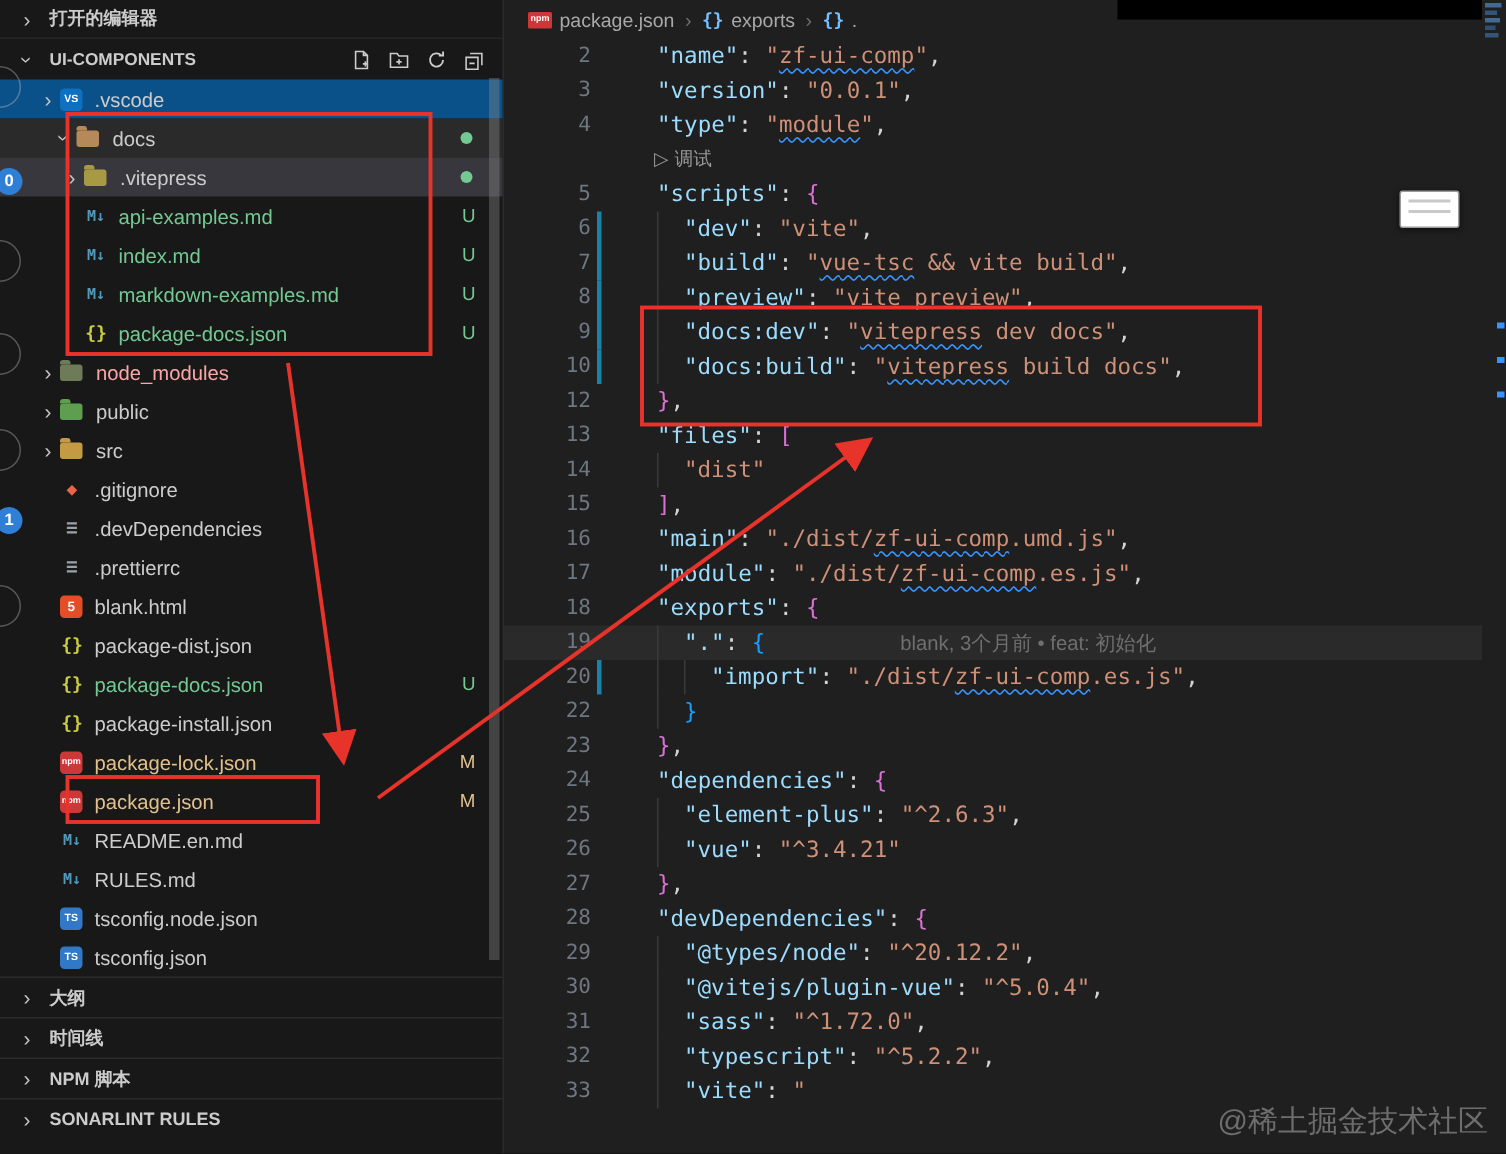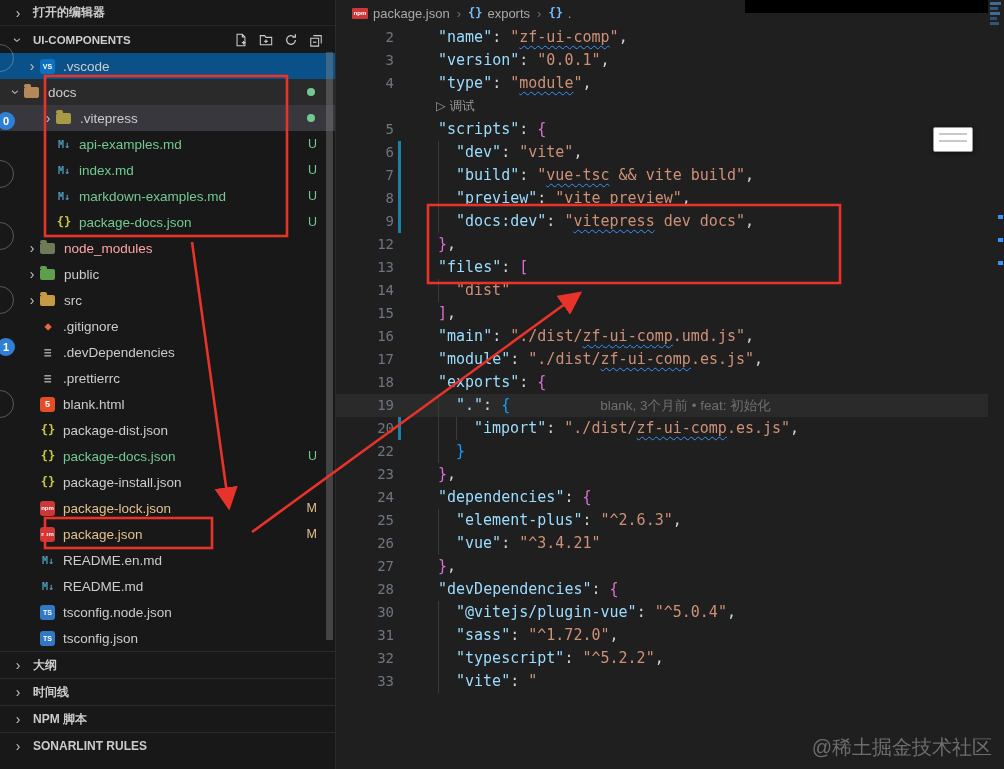--- a/index.html
+++ b/index.html
@@ -103,21 +103,21 @@
             <path d="M4.5 10.5h4" stroke="#cccccc" stroke-width="1.3"></path>
           </svg>
       </span>
     </div>
     <div id="tree">
         <div class="tree-row selected" style="padding-left: 24px;">
           <span class="chev">›</span>
           <span class="icon-box" style="background: rgb(14, 112, 192); color: rgb(255, 255, 255); font-size: 7px;">VS</span>
           <span class="tlabel">.vscode</span>
         </div>
-        <div class="tree-row shaded" style="padding-left: 8px;">
+        <div class="tree-row shaded" style="padding-left: 35px;">
           <span class="chev open">›</span>
           <span class="icon-folder" style="background: rgb(181, 137, 90);"></span>
           <span class="tlabel">docs</span>
           <span class="dot"></span>
         </div>
         <div class="tree-row hovered" style="padding-left: 40px;">
           <span class="chev">›</span>
           <span class="icon-folder" style="background: rgb(168, 154, 69);"></span>
           <span class="tlabel">.vitepress</span>
           <span class="dot"></span>
@@ -210,21 +210,21 @@
           <span class="badge c-m">M</span>
         </div>
         <div class="tree-row" style="padding-left: 24px;">
           <span class="chev"></span>
           <span class="icon-glyph" style="color: rgb(81, 154, 186); font-size: 10px;">M↓</span>
           <span class="tlabel">README.en.md</span>
         </div>
         <div class="tree-row" style="padding-left: 24px;">
           <span class="chev"></span>
           <span class="icon-glyph" style="color: rgb(81, 154, 186); font-size: 10px;">M↓</span>
-          <span class="tlabel">README.md</span>
+          <span class="tlabel">RULES.md</span>
         </div>
         <div class="tree-row" style="padding-left: 24px;">
           <span class="chev"></span>
           <span class="icon-box" style="background: rgb(49, 120, 198); color: rgb(255, 255, 255); font-size: 7px;">TS</span>
           <span class="tlabel">tsconfig.node.json</span>
         </div>
         <div class="tree-row" style="padding-left: 24px;">
           <span class="chev"></span>
           <span class="icon-box" style="background: rgb(49, 120, 198); color: rgb(255, 255, 255); font-size: 7px;">TS</span>
           <span class="tlabel">tsconfig.json</span>
@@ -275,36 +275,38 @@
         <div class="cline"><span class="lnum">4</span><span class="ltext" style="padding-left: 18px;"><span class="tk">"type"</span><span class="tp">: </span><span class="ts">"</span><span class="ts sq">module</span><span class="ts">"</span><span class="tp">,</span></span></div>
         <div class="codelens">
           <span>▷</span>
           <span>调试</span>
         </div>
         <div class="cline"><span class="lnum">5</span><span class="ltext" style="padding-left: 18px;"><span class="tk">"scripts"</span><span class="tp">: </span><span class="tb2">{</span></span></div>
         <div class="cline"><span class="lnum">6</span><span class="chgbar"></span><span class="ltext" style="padding-left: 36px;"><span class="guide" style="left: 18px;"></span><span class="tk">"dev"</span><span class="tp">: </span><span class="ts">"vite"</span><span class="tp">,</span></span></div>
         <div class="cline"><span class="lnum">7</span><span class="chgbar"></span><span class="ltext" style="padding-left: 36px;"><span class="guide" style="left: 18px;"></span><span class="tk">"build"</span><span class="tp">: </span><span class="ts">"</span><span class="ts sq">vue-tsc</span><span class="ts"> &amp;&amp; vite build"</span><span class="tp">,</span></span></div>
         <div class="cline"><span class="lnum">8</span><span class="chgbar"></span><span class="ltext" style="padding-left: 36px;"><span class="guide" style="left: 18px;"></span><span class="tk">"preview"</span><span class="tp">: </span><span class="ts">"vite preview"</span><span class="tp">,</span></span></div>
         <div class="cline"><span class="lnum">9</span><span class="chgbar"></span><span class="ltext" style="padding-left: 36px;"><span class="guide" style="left: 18px;"></span><span class="tk">"docs:dev"</span><span class="tp">: </span><span class="ts">"</span><span class="ts sq">vitepress</span><span class="ts"> dev docs"</span><span class="tp">,</span></span></div>
+        <div class="cline"><span class="lnum">10</span><span class="chgbar"></span><span class="ltext" style="padding-left: 36px;"><span class="guide" style="left: 18px;"></span><span class="tk">"docs:build"</span><span class="tp">: </span><span class="ts">"</span><span class="ts sq">vitepress</span><span class="ts"> build docs"</span><span class="tp">,</span></span></div>
         <div class="cline"><span class="lnum">12</span><span class="ltext" style="padding-left: 18px;"><span class="tb2">}</span><span class="tp">,</span></span></div>
         <div class="cline"><span class="lnum">13</span><span class="ltext" style="padding-left: 18px;"><span class="tk">"files"</span><span class="tp">: </span><span class="tb2">[</span></span></div>
         <div class="cline"><span class="lnum">14</span><span class="ltext" style="padding-left: 36px;"><span class="guide" style="left: 18px;"></span><span class="ts">"dist"</span></span></div>
         <div class="cline"><span class="lnum">15</span><span class="ltext" style="padding-left: 18px;"><span class="tb2">]</span><span class="tp">,</span></span></div>
         <div class="cline"><span class="lnum">16</span><span class="ltext" style="padding-left: 18px;"><span class="tk">"main"</span><span class="tp">: </span><span class="ts">"./dist/</span><span class="ts sq">zf-ui-comp</span><span class="ts">.umd.js"</span><span class="tp">,</span></span></div>
         <div class="cline"><span class="lnum">17</span><span class="ltext" style="padding-left: 18px;"><span class="tk">"module"</span><span class="tp">: </span><span class="ts">"./dist/</span><span class="ts sq">zf-ui-comp</span><span class="ts">.es.js"</span><span class="tp">,</span></span></div>
         <div class="cline"><span class="lnum">18</span><span class="ltext" style="padding-left: 18px;"><span class="tk">"exports"</span><span class="tp">: </span><span class="tb2">{</span></span></div>
         <div class="cline cur"><span class="lnum">19</span><span class="ltext" style="padding-left: 36px;"><span class="guide" style="left: 18px;"></span><span class="tk">"."</span><span class="tp">: </span><span class="tb3">{</span><span class="blame">blank, 3个月前 • feat: 初始化</span></span></div>
         <div class="cline"><span class="lnum">20</span><span class="chgbar"></span><span class="ltext" style="padding-left: 54px;"><span class="guide" style="left: 18px;"></span><span class="guide" style="left: 36px;"></span><span class="tk">"import"</span><span class="tp">: </span><span class="ts">"./dist/</span><span class="ts sq">zf-ui-comp</span><span class="ts">.es.js"</span><span class="tp">,</span></span></div>
         <div class="cline"><span class="lnum">22</span><span class="ltext" style="padding-left: 36px;"><span class="guide" style="left: 18px;"></span><span class="tb3">}</span></span></div>
         <div class="cline"><span class="lnum">23</span><span class="ltext" style="padding-left: 18px;"><span class="tb2">}</span><span class="tp">,</span></span></div>
         <div class="cline"><span class="lnum">24</span><span class="ltext" style="padding-left: 18px;"><span class="tk">"dependencies"</span><span class="tp">: </span><span class="tb2">{</span></span></div>
         <div class="cline"><span class="lnum">25</span><span class="ltext" style="padding-left: 36px;"><span class="guide" style="left: 18px;"></span><span class="tk">"element-plus"</span><span class="tp">: </span><span class="ts">"^2.6.3"</span><span class="tp">,</span></span></div>
         <div class="cline"><span class="lnum">26</span><span class="ltext" style="padding-left: 36px;"><span class="guide" style="left: 18px;"></span><span class="tk">"vue"</span><span class="tp">: </span><span class="ts">"^3.4.21"</span></span></div>
         <div class="cline"><span class="lnum">27</span><span class="ltext" style="padding-left: 18px;"><span class="tb2">}</span><span class="tp">,</span></span></div>
         <div class="cline"><span class="lnum">28</span><span class="ltext" style="padding-left: 18px;"><span class="tk">"devDependencies"</span><span class="tp">: </span><span class="tb2">{</span></span></div>
+        <div class="cline"><span class="lnum">29</span><span class="ltext" style="padding-left: 36px;"><span class="guide" style="left: 18px;"></span><span class="tk">"@types/node"</span><span class="tp">: </span><span class="ts">"^20.12.2"</span><span class="tp">,</span></span></div>
         <div class="cline"><span class="lnum">30</span><span class="ltext" style="padding-left: 36px;"><span class="guide" style="left: 18px;"></span><span class="tk">"@vitejs/plugin-vue"</span><span class="tp">: </span><span class="ts">"^5.0.4"</span><span class="tp">,</span></span></div>
         <div class="cline"><span class="lnum">31</span><span class="ltext" style="padding-left: 36px;"><span class="guide" style="left: 18px;"></span><span class="tk">"sass"</span><span class="tp">: </span><span class="ts">"^1.72.0"</span><span class="tp">,</span></span></div>
         <div class="cline"><span class="lnum">32</span><span class="ltext" style="padding-left: 36px;"><span class="guide" style="left: 18px;"></span><span class="tk">"typescript"</span><span class="tp">: </span><span class="ts">"^5.2.2"</span><span class="tp">,</span></span></div>
         <div class="cline"><span class="lnum">33</span><span class="ltext" style="padding-left: 36px;"><span class="guide" style="left: 18px;"></span><span class="tk">"vite"</span><span class="tp">: </span><span class="ts">"</span></span></div>
       </div>
     <div class="minimap">
       <i style="top:2px;background:#3f6a94"></i>
       <i style="top:7px;background:#33557a;width:8px"></i>
       <i style="top:12px;background:#3f6a94;width:10px"></i>
       <i style="top:17px;background:#2e4f70;width:7px"></i>

